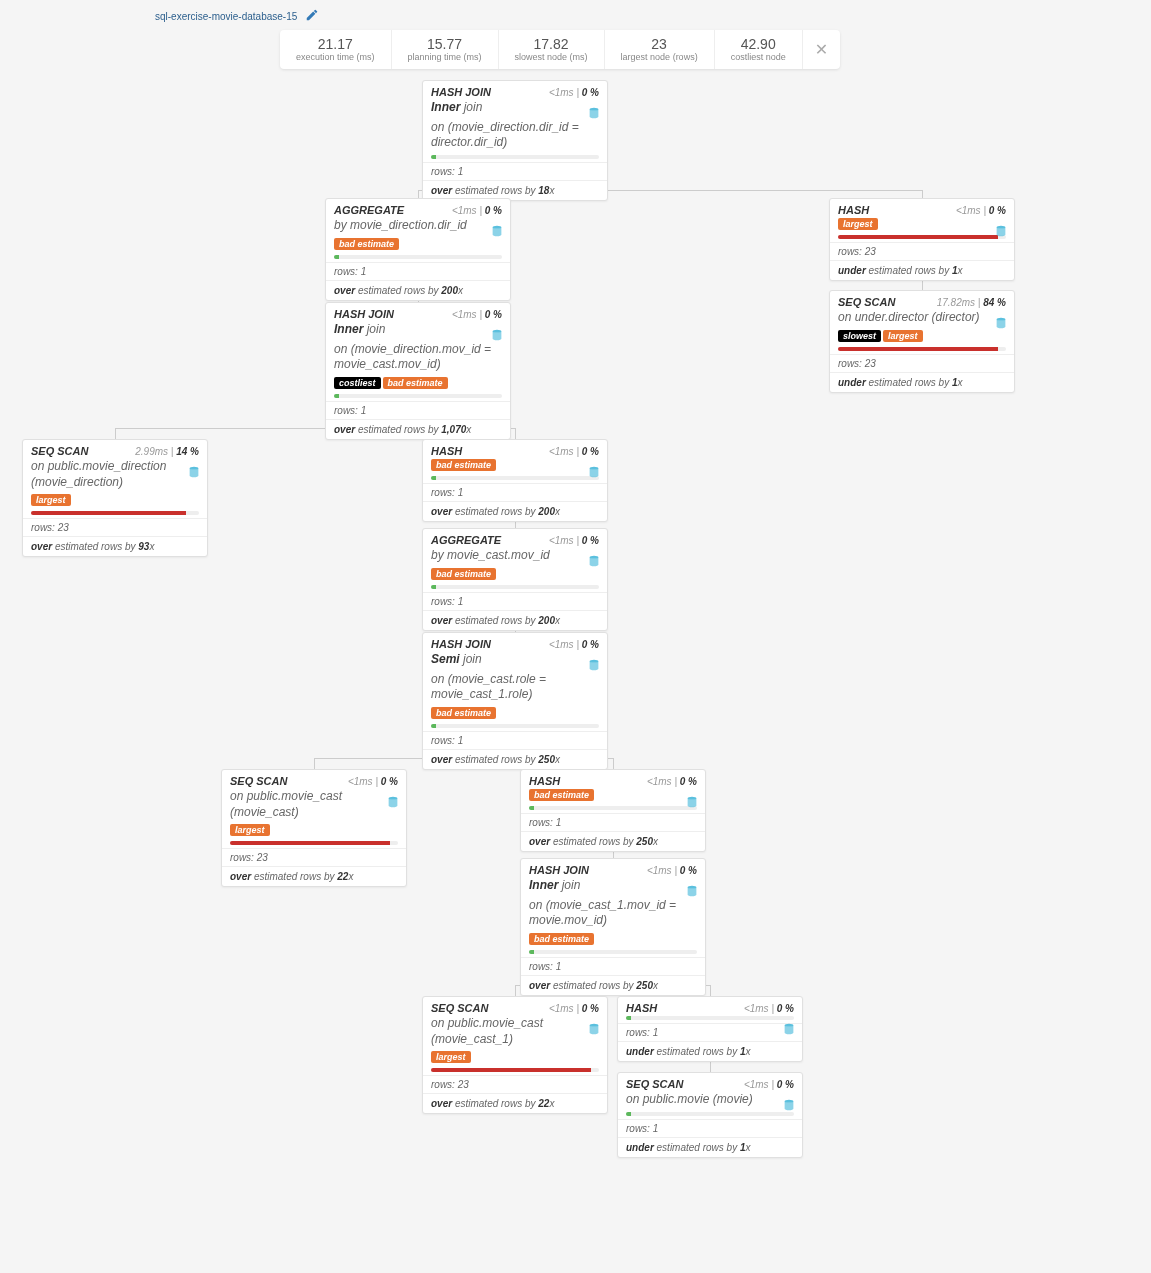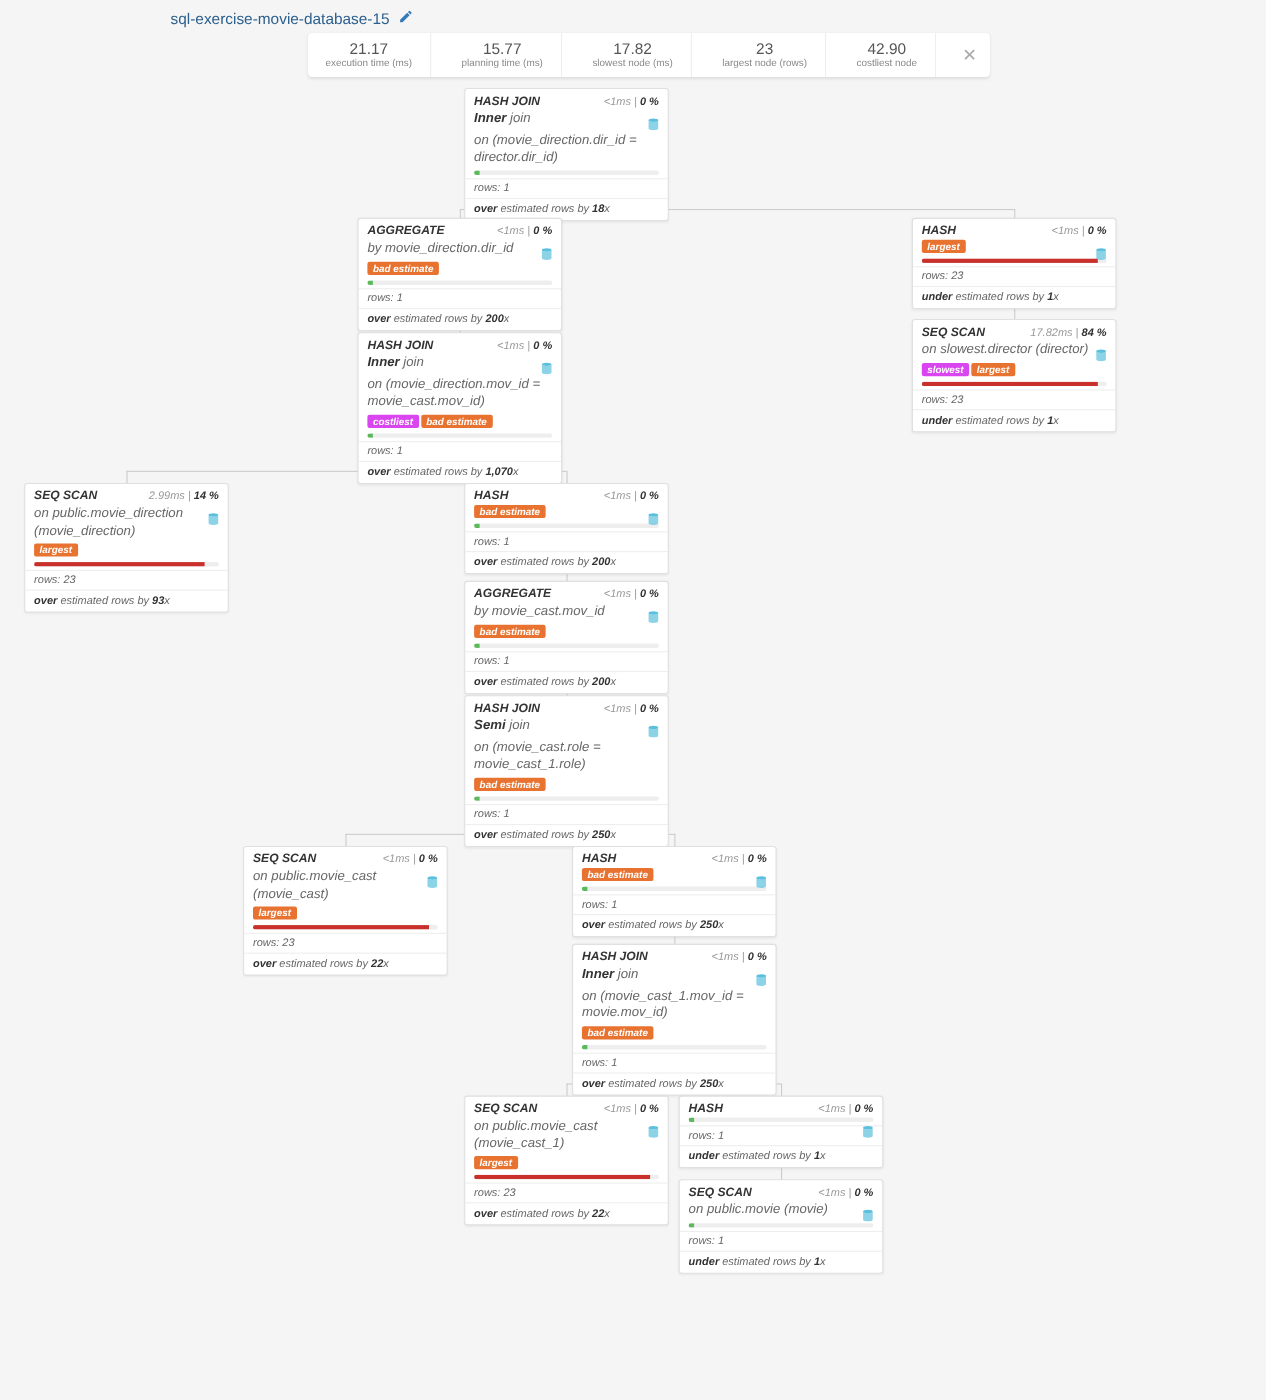--- a/index.html
+++ b/index.html
@@ -1,38 +1,38 @@
 <!DOCTYPE html>
 <html><head>
 <meta charset="utf-8">
 <style>
 * { margin: 0; padding: 0; box-sizing: border-box; }
 body { font-family: -apple-system, BlinkMacSystemFont, "Segoe UI", Helvetica, Arial, sans-serif; background: #f5f5f5; color: #333; font-size: 11px; }
 .container { width: 1151px; height: 1273px; position: relative; }
-.title-bar { position: absolute; top: 8px; left: 155px; font-size: 14px; color: #2c5f8d; display: flex; align-items: center; gap: 8px; }
+.title-bar { position: absolute; top: 8px; left: 155px; font-size: 10px; color: #2c5f8d; display: flex; align-items: center; gap: 8px; }
 .pencil-icon { color: #337ab7; cursor: pointer; }
-.metrics { position: absolute; top: 30px; left: 280px; display: flex; gap: 12px; background: #fff; border-radius: 4px; box-shadow: 0 1px 3px rgba(0,0,0,0.1); }
+.metrics { position: absolute; top: 30px; left: 280px; display: flex; gap: 0; background: #fff; border-radius: 4px; box-shadow: 0 1px 3px rgba(0,0,0,0.1); }
 .metric { padding: 6px 16px; text-align: center; border-right: 1px solid #eee; }
 .metric:last-of-type { border-right: none; }
 .metric-value { font-size: 14px; color: #555; }
 .metric-label { font-size: 9px; color: #888; }
 .close-x { padding: 10px 12px; color: #aaa; cursor: pointer; font-size: 16px; }
 .node { position: absolute; background: #fff; border: 1px solid #e0e0e0; border-radius: 3px; width: 186px; box-shadow: 0 1px 2px rgba(0,0,0,0.05); font-style: italic; }
 .node-header { padding: 5px 8px 2px 8px; }
 .node-title-row { display: flex; justify-content: space-between; align-items: baseline; }
 .node-title { font-weight: 700; font-size: 11px; color: #333; }
 .node-timing { font-size: 10px; color: #999; }
 .node-timing b { color: #333; font-weight: 700; }
 .node-sub { font-size: 12px; color: #666; padding: 0 8px 4px 8px; line-height: 1.3; }
 .node-sub b { font-weight: 700; color: #333; }
 .db-icon { position: absolute; right: 8px; top: 26px; width: 10px; height: 12px; }
 .db-icon svg { width: 10px; height: 12px; }
 .tags { padding: 0 8px 5px 8px; display: flex; gap: 2px; flex-wrap: wrap; }
 .tag { display: inline-block; padding: 1px 5px; border-radius: 2px; font-size: 9px; color: #fff; font-weight: 600; }
-.tag-red { background: #d946ef; }
+.tag-red { background: #000000; }
 .tag-orange { background: #E87330; }
 .bar-wrap { padding: 0 8px 3px 8px; }
 .bar { height: 4px; background: #eee; border-radius: 2px; overflow: hidden; }
 .bar-fill { height: 100%; }
 .bar-green { background: #5cb85c; }
 .bar-red { background: #c9302c; }
 .node-footer { border-top: 1px solid #eee; padding: 4px 8px; font-size: 10px; color: #666; }
 .node-footer b { font-weight: 700; color: #333; }
 .rows-line { padding: 3px 8px; font-size: 10px; color: #666; border-top: 1px solid #eee; }
 .connector { position: absolute; background: #ccc; }
@@ -166,21 +166,21 @@
       <div class="rows-line">rows: 23</div>
       <div class="node-footer"><b>under</b> estimated rows by <b>1</b>x</div>
     </div>
 <div id="node-n4" class="node" style="top:290px; left:829px;">
       <div class="node-header">
         <div class="node-title-row">
           <span class="node-title">SEQ SCAN</span>
           <span class="node-timing">17.82ms | <b>84 %</b></span>
         </div>
       </div>
-      <div class="node-sub">on slowest.director (director)</div>
+      <div class="node-sub">on under.director (director)</div>
       <span class="db-icon"><svg viewBox="0 0 16 18" fill="#5bc0de">
           <ellipse cx="8" cy="3" rx="7" ry="2.5"></ellipse>
           <path d="M1 3v12c0 1.4 3.1 2.5 7 2.5s7-1.1 7-2.5V3c0 1.4-3.1 2.5-7 2.5S1 4.4 1 3z" opacity="0.7"></path>
         </svg></span>
       <div class="tags">
         <span class="tag tag-red">slowest</span>
         <span class="tag tag-orange">largest</span>
       </div>
       <div class="bar-wrap">
         <div class="bar">

